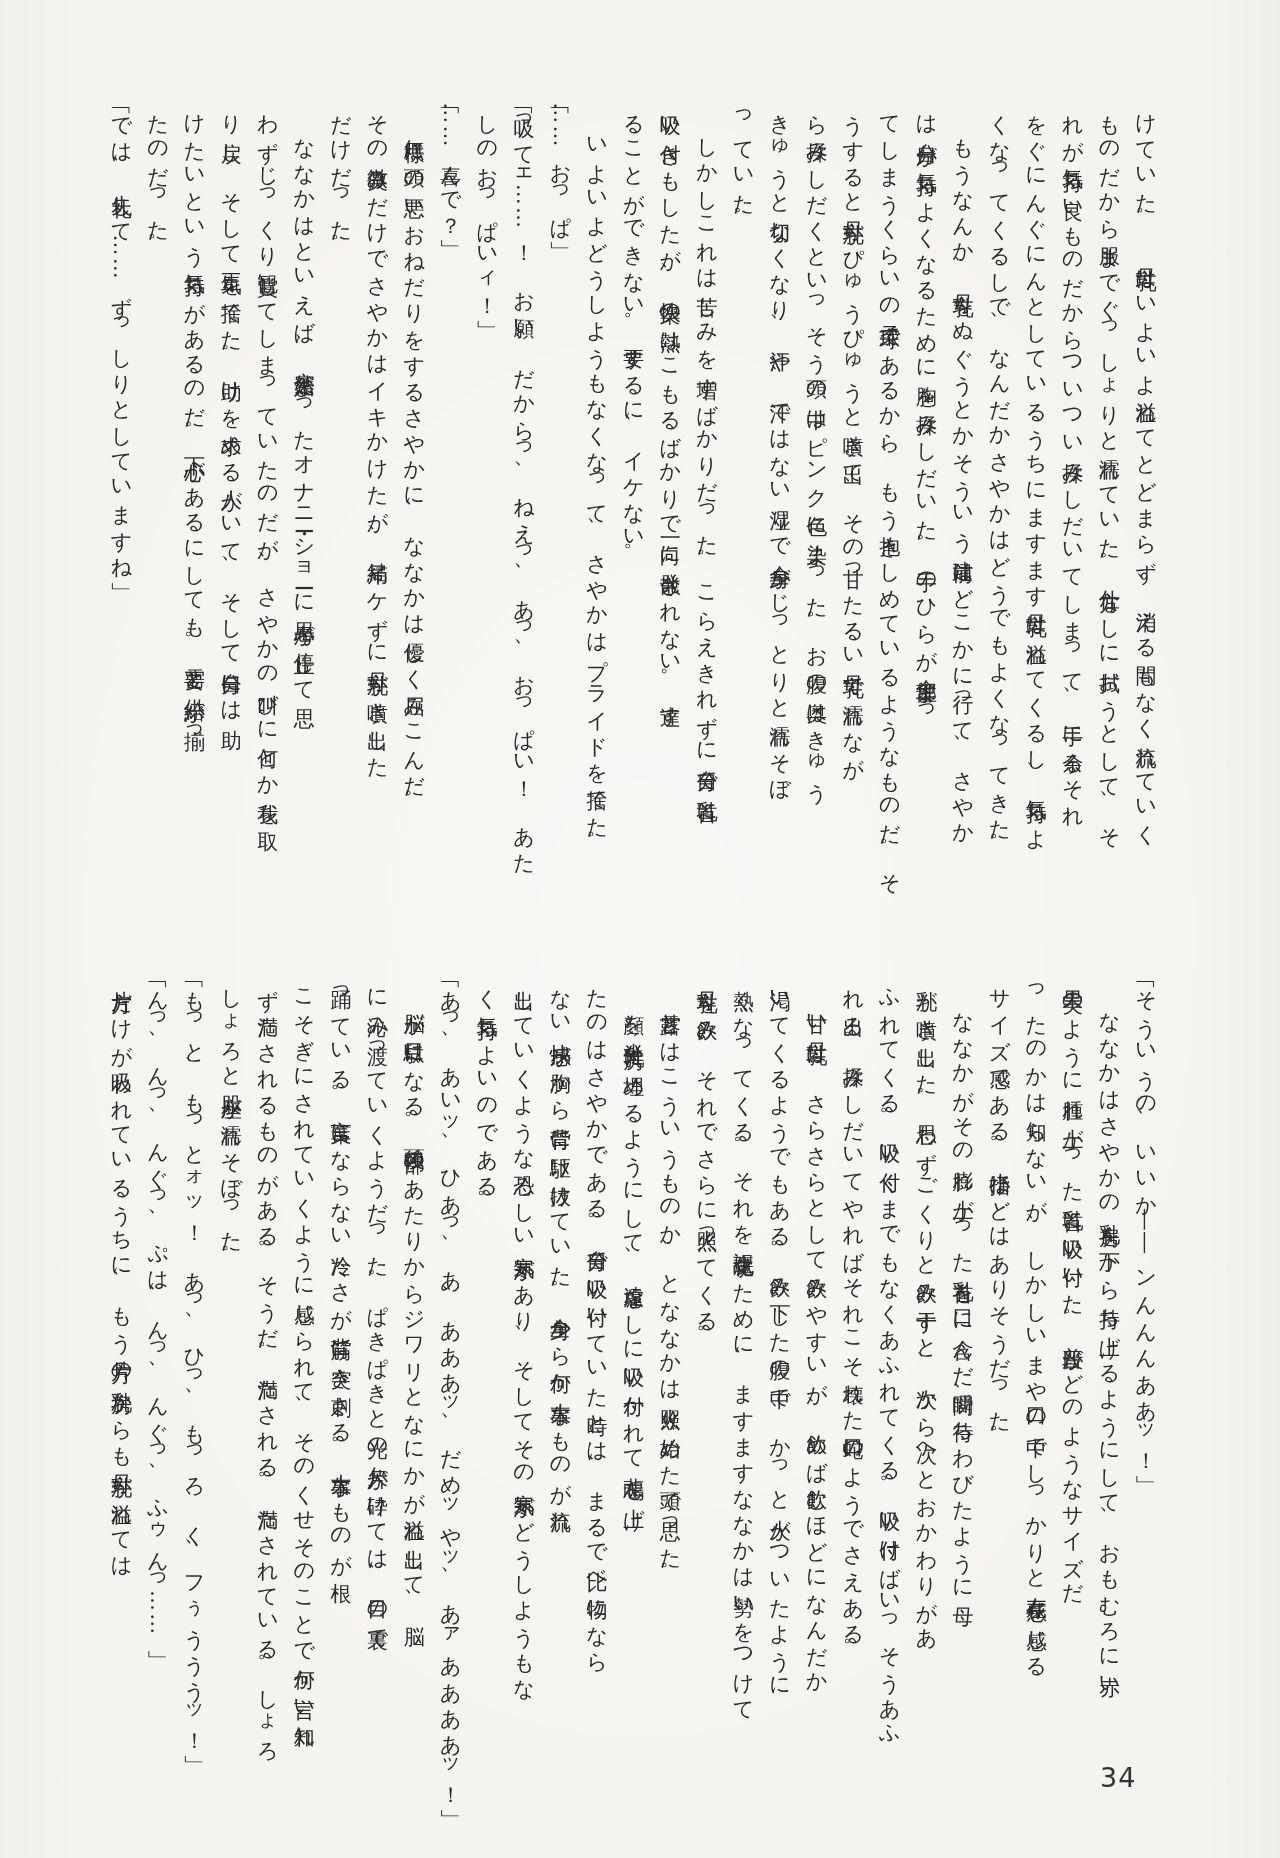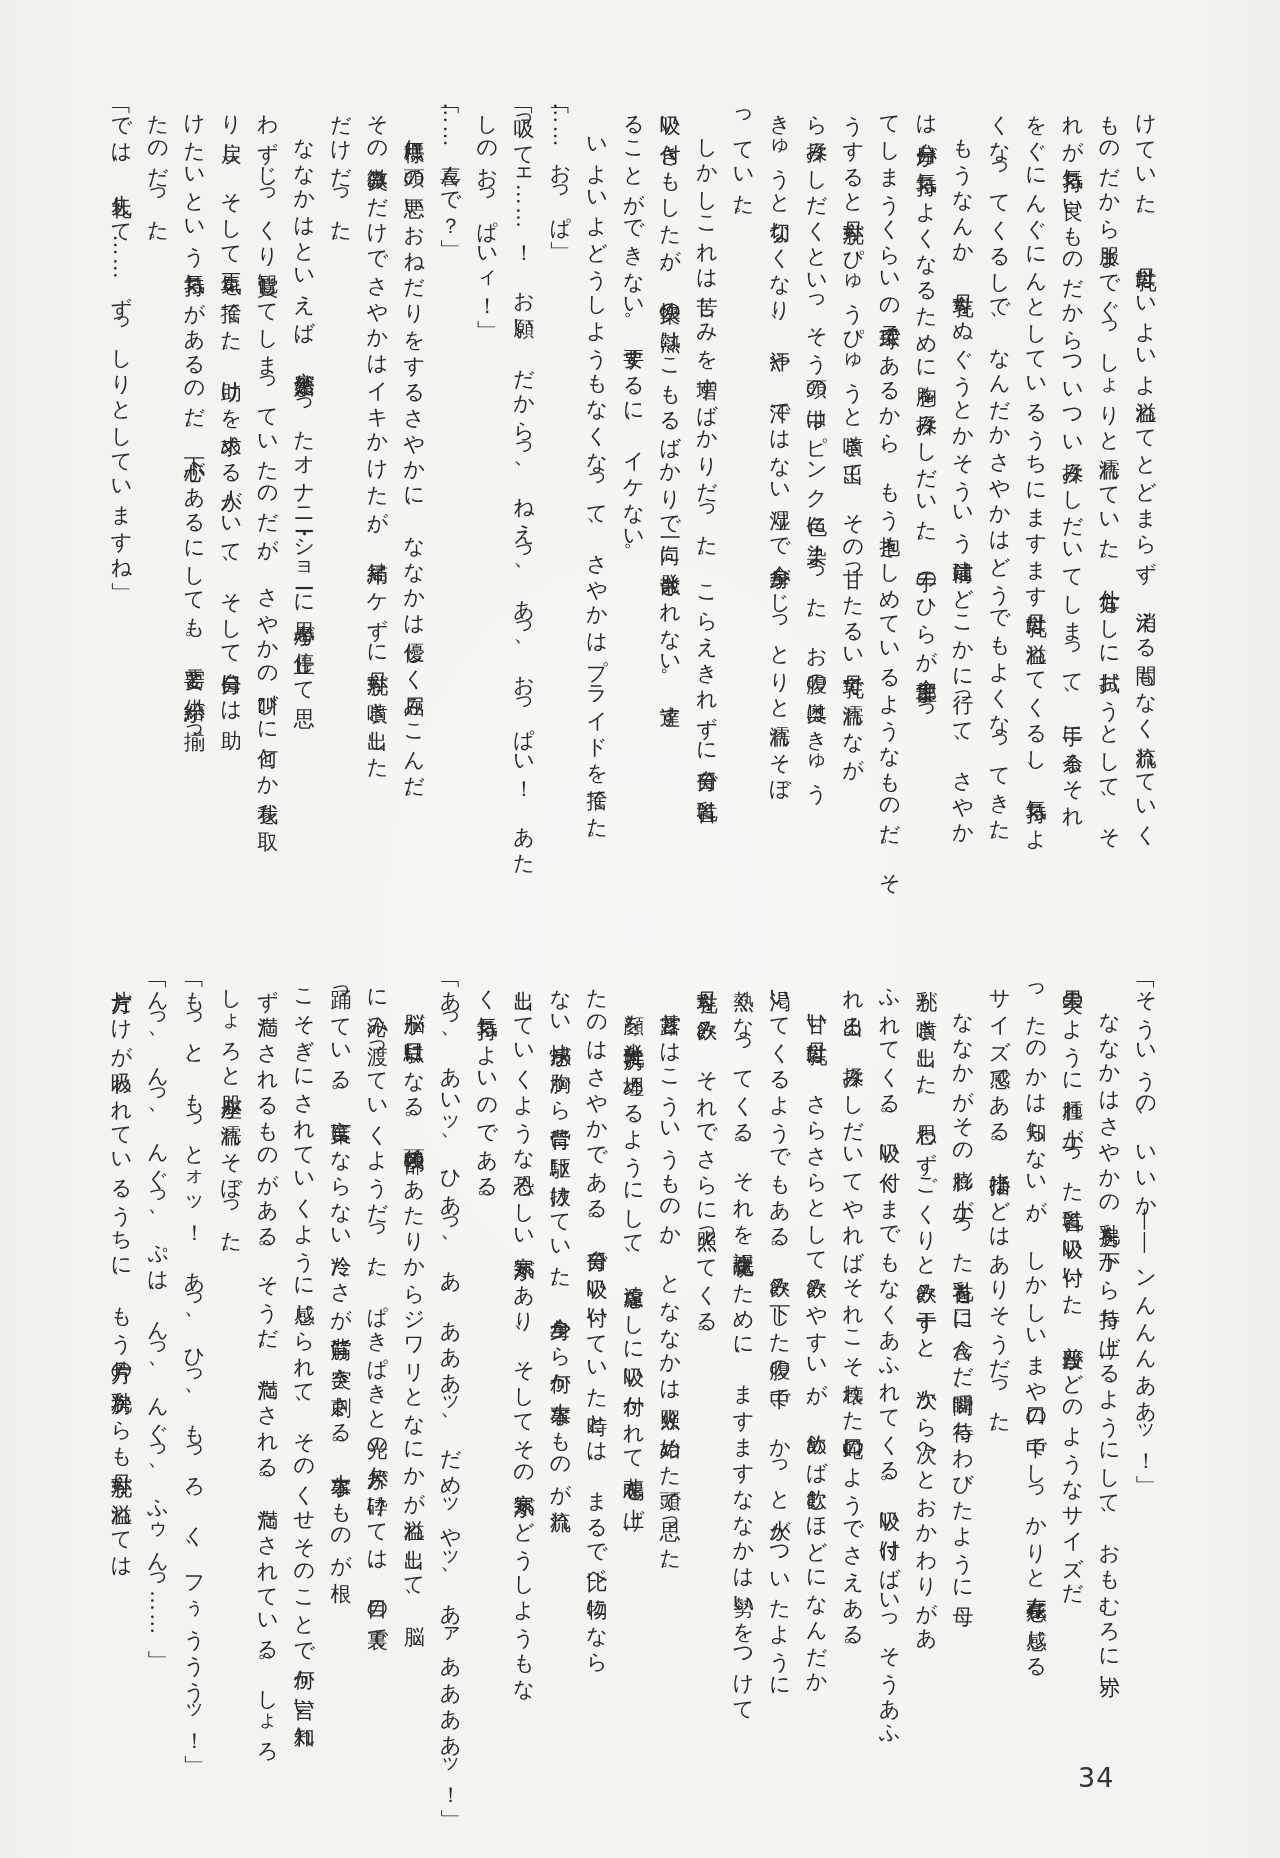--- a/index.html
+++ b/index.html
@@ -40,21 +40,21 @@
   #bottom-block {
     top: 974px;
     right: 116px;
     height: 800px;
   }
   .line {
     
   }
   #page-number {
     position: absolute;
-    left: 1078px;
+    left: 1100px;
     top: 1762px;
     font-family: "DejaVu Sans", "Liberation Sans", sans-serif;
     font-size: 27px;
     color: #333333;
     letter-spacing: 1px;
   }
 </style>
 </head>
 <body>
 

